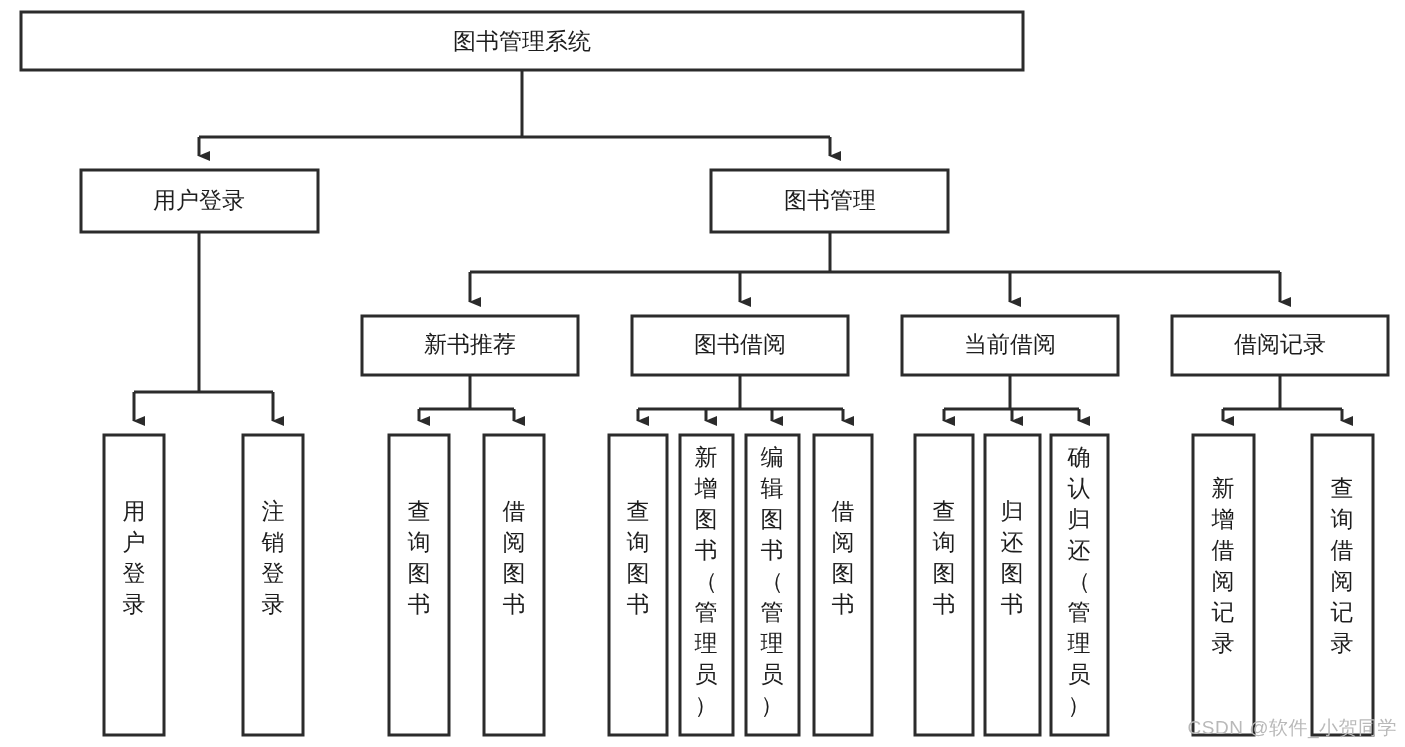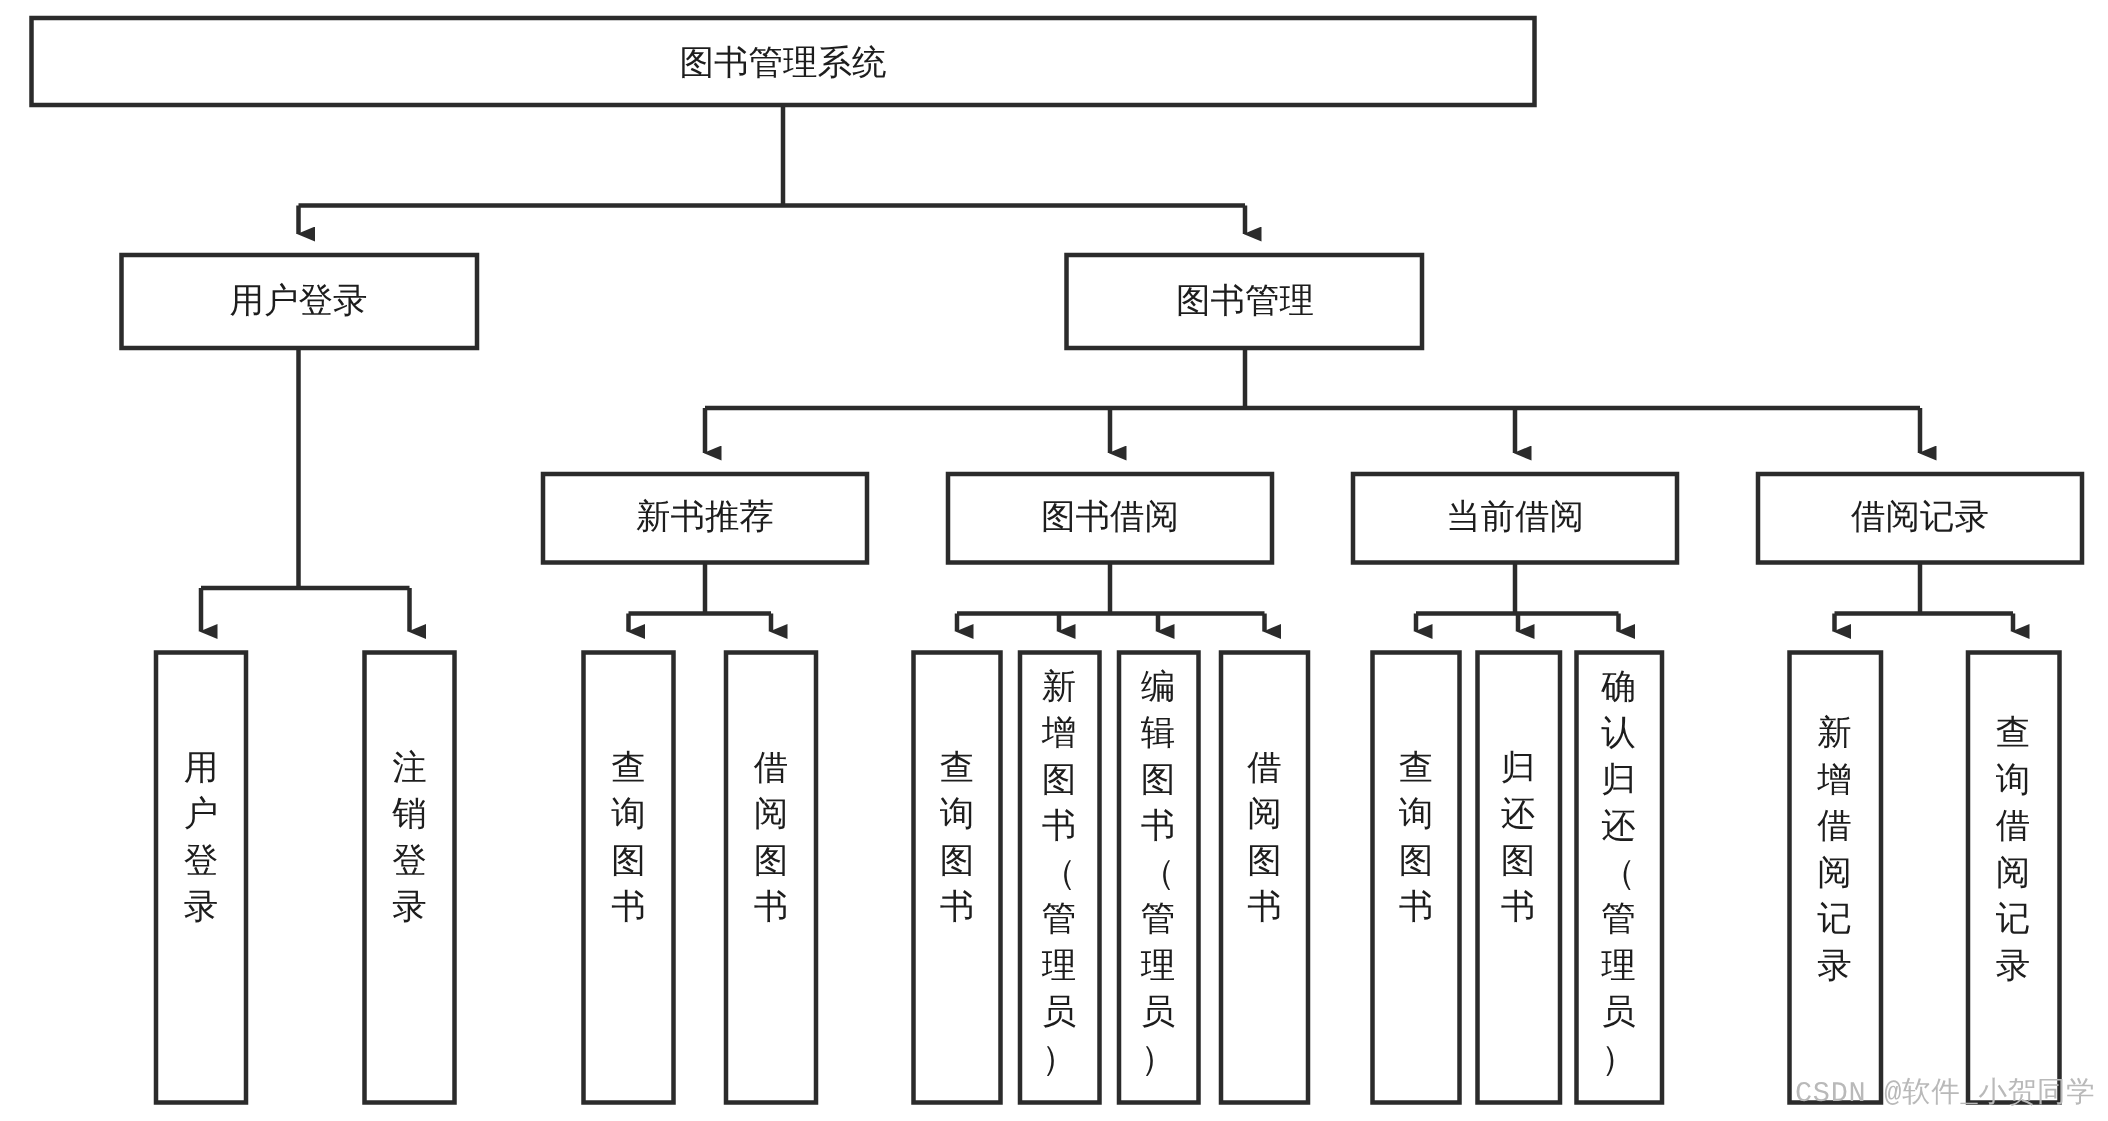--- a/index.html
+++ b/index.html
@@ -49,21 +49,21 @@
     stroke-width: 3;
     fill: none;
   }
   .arrow-head {
     fill: #2b2b2b;
   }
   .watermark {
     position: absolute;
     right: 8px;
     bottom: 6px;
-    font-family: Liberation Mono, monospace;
+    font-family: Liberation Sans, sans-serif;
     font-size: 19px;
     color: #b9b9b9;
     letter-spacing: 0.5px;
     white-space: nowrap;
     pointer-events: none;
   }
 </style>
 </head>
 <body>
 

